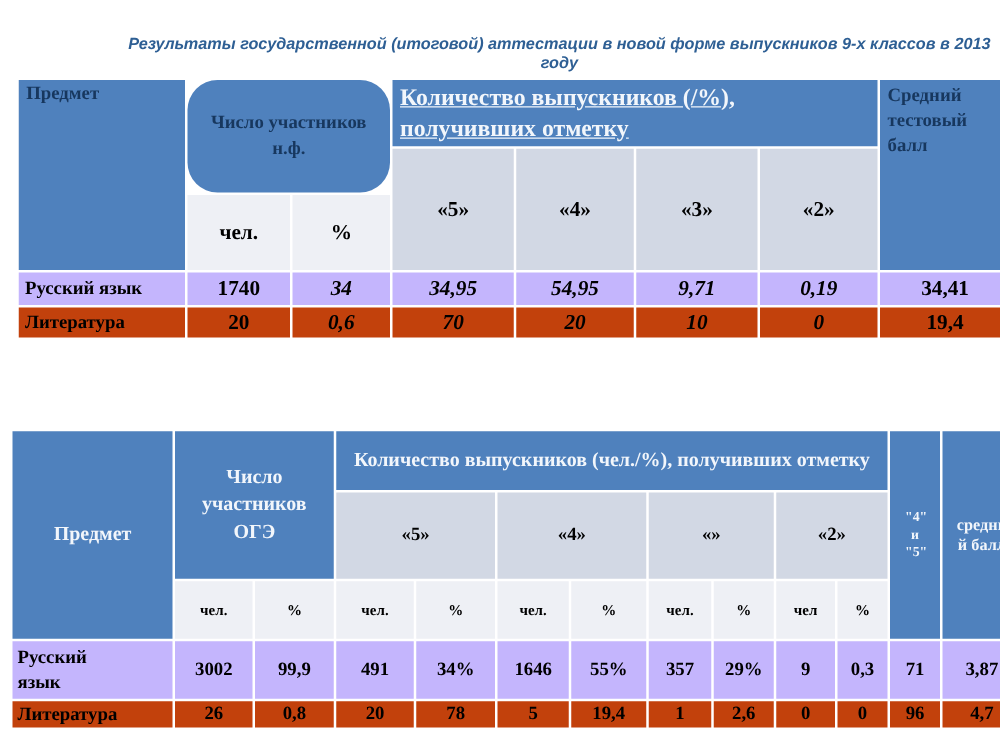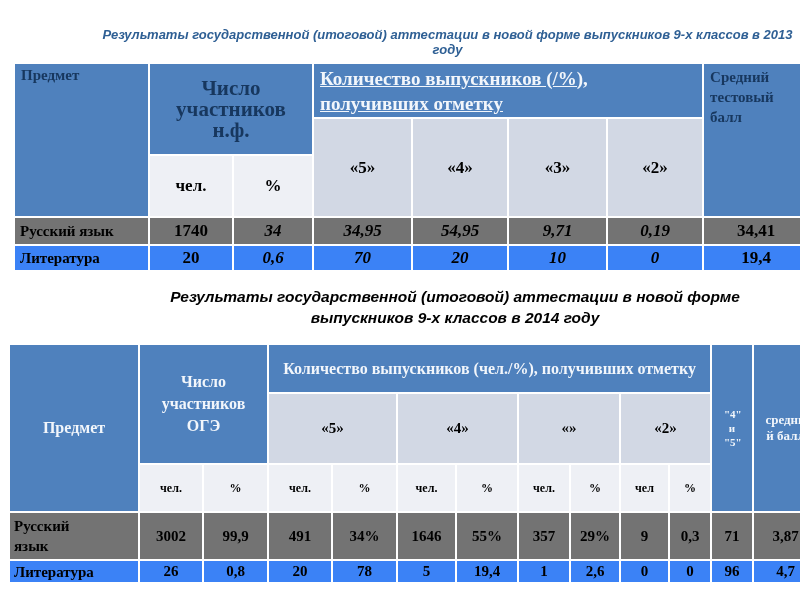--- a/index.html
+++ b/index.html
@@ -18,28 +18,28 @@
   table{border-collapse:separate;border-spacing:2px;table-layout:fixed;position:absolute;}
   td{padding:0;overflow:hidden;vertical-align:middle;}
   #t1{left:13px;top:62px;width:779px;}
   #t2{left:8px;top:343px;width:783px;}
 
   .blue{background:#4f81bd;}
   .navy{color:#17375e;font-weight:bold;}
   .wtxt{color:#f2f6fb;font-weight:bold;}
   .marks{background:#d2d8e4;font-weight:bold;text-align:center;}
   .sub{background:#eef0f5;font-weight:bold;text-align:center;}
-  .band-a{background:#737373;}
-  .band-b{background:#3b82f6;}
+  .band-a{background:#c4b5fd;}
+  .band-b{background:#c2410c;}
 
   
   #t1 tr.hr1{height:53px;} #t1 tr.hr2{height:35px;} #t1 tr.hr3{height:60px;}
   #t1 tr.dr1{height:26px;} #t1 tr.dr2{height:24px;}
   #t1 .c-subject{vertical-align:top;text-align:left;font-size:15px;padding:3px 0 0 6px;}
-  #t1 .c-part{text-align:center;font-size:21px;line-height:21px;padding:0 6px;}
+  #t1 .c-part{text-align:center;font-size:15px;line-height:21px;padding:0 6px;border-radius:24px;}
   #t1 .c-grad{vertical-align:middle;text-align:left;font-size:19px;line-height:25px;padding:0 6px;text-decoration:underline;}
   #t1 .c-avg{vertical-align:top;text-align:left;font-size:15px;line-height:20px;padding:3px 0 0 6px;}
   #t1 .marks{font-size:17px;}
   #t1 .sub{font-size:17px;}
   #t1 .dlabel{font-size:15px;font-weight:bold;text-align:left;padding-left:5px;}
   #t1 .dnum{font-size:17px;font-weight:bold;text-align:center;}
   #t1 .ital{font-style:italic;}
 
   
   #t2 tr.hr1{height:47px;} #t2 tr.hr2{height:69px;} #t2 tr.hr3{height:46px;}
@@ -109,22 +109,21 @@
       <td class="band-b dnum ital">70</td>
       <td class="band-b dnum ital">20</td>
       <td class="band-b dnum ital">10</td>
       <td class="band-b dnum ital">0</td>
       <td class="band-b dnum">19,4</td>
     </tr>
   </tbody>
     </table>
 
   <div class="title-2014">
-    <span>Результаты государственной (итоговой) аттестации в новой форме</span><br>
-    <span>выпускников 9-х классов в 2014 году</span>
+    <br>
   </div>
 
   <table id="t2">
     <colgroup>
       <col style="width:128px">
         <col style="width:62px">
         <col style="width:63px">
       <col style="width:62px">
         <col style="width:63px">
         <col style="width:57px">

